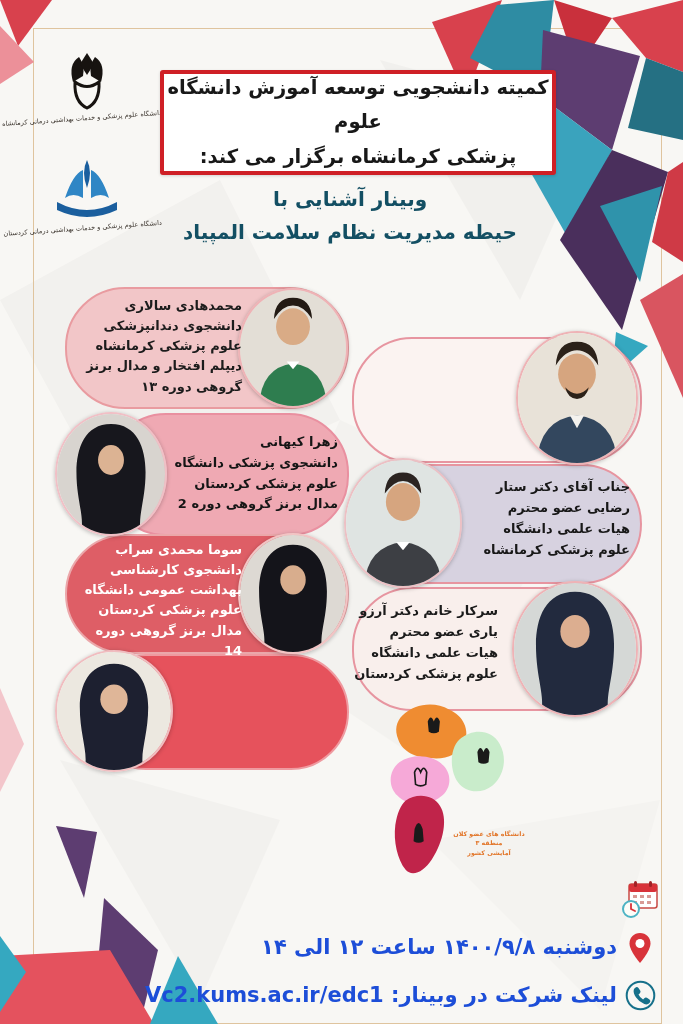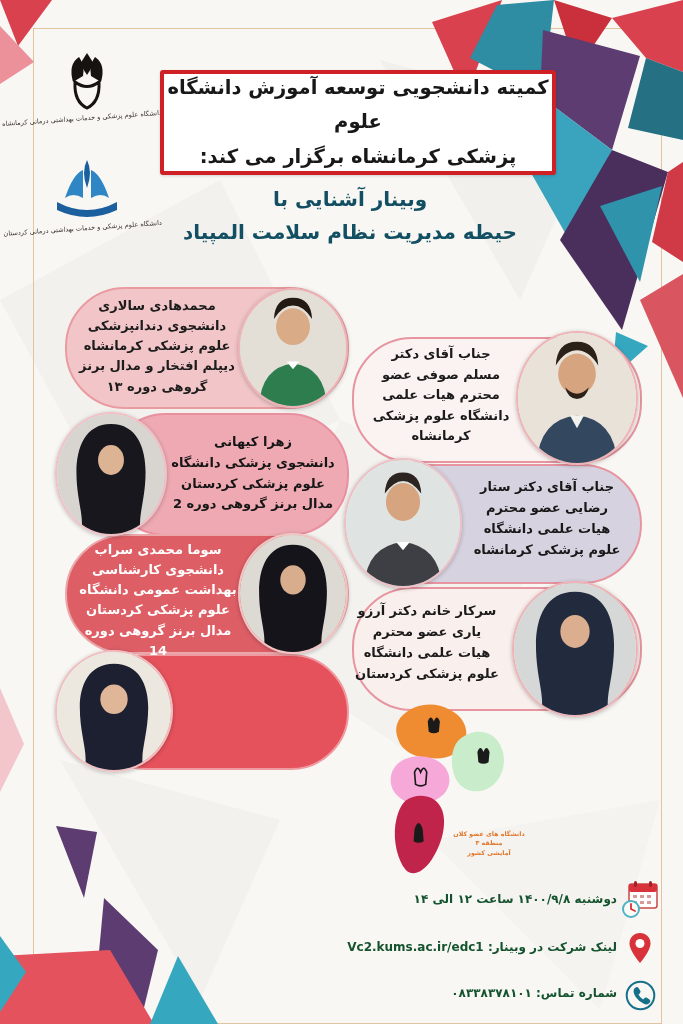--- a/index.html
+++ b/index.html
@@ -21,21 +21,21 @@
     text-align:center;line-height:1.65;white-space:pre-line;}
 
   
   .logo{position:absolute;text-align:center;}
   .logo .cap{font-size:6.6px;color:#3a332c;white-space:nowrap;transform:rotate(-4deg);letter-spacing:-.2px;}
   .logo1{left:12px;top:52px;width:150px;}
   .logo2{left:12px;top:158px;width:150px;}
 
   
   .bubble{position:absolute;border-radius:60px;}
-  .btxt{position:absolute;font-weight:bold;text-align:center;white-space:pre-line;z-index:5;}
+  .btxt{position:absolute;font-weight:bold;text-align:right;white-space:pre-line;z-index:5;}
   .photo{position:absolute;border-radius:50%;overflow:hidden;z-index:4;box-shadow:0 1px 4px rgba(0,0,0,.25);}
   .photo svg{display:block;width:100%;height:100%;}
 
   .b1{left:65px;top:287px;width:280px;height:118px;background:#f2c6c8;border:2px solid #e99ba0;}
   .t1{left:72px;top:296px;width:170px;font-size:13px;color:#1c1c1c;line-height:1.55;}
   .p1{left:238px;top:288px;width:106px;height:116px;border:2px solid #eeb3b6;}
 
   .b2{left:106px;top:413px;width:239px;height:119px;background:#efa9b3;border:2px solid #e990a0;}
   .t2{left:168px;top:432px;width:170px;font-size:13px;color:#161616;line-height:1.6;}
   .p2{left:55px;top:412px;width:108px;height:120px;border:2px solid #f0c0c6;}
@@ -50,33 +50,33 @@
 
   .b5{left:352px;top:337px;width:286px;height:122px;background:#fbf3f1;border:2px solid #e795a0;}
   .t5{left:360px;top:344px;width:162px;font-size:13px;color:#1b1b1b;line-height:1.58;}
   .p5{left:516px;top:331px;width:118px;height:130px;border:2px solid #eeb3b6;}
 
   .b6{left:352px;top:464px;width:286px;height:116px;background:#d7d2e0;border:2px solid #e795a0;}
   .t6{left:464px;top:476px;width:166px;font-size:13px;color:#181818;line-height:1.62;}
   .p6{left:344px;top:458px;width:114px;height:126px;border:2px solid #ecc0c4;}
 
   .b7{left:352px;top:587px;width:286px;height:120px;background:#f9efec;border:2px solid #e795a0;}
-  .t7{left:348px;top:600px;width:158px;font-size:13px;color:#1b1b1b;line-height:1.62;}
+  .t7{left:340px;top:600px;width:158px;font-size:13px;color:#1b1b1b;line-height:1.62;}
   .p7{left:512px;top:581px;width:122px;height:132px;border:2px solid #eeb3b6;}
 
   
   .map{position:absolute;left:372px;top:698px;width:152px;height:185px;}
   .map svg{display:block;width:100%;height:100%;}
   .map-cap{position:absolute;right:-4px;bottom:26px;width:78px;font-size:6.3px;font-weight:bold;color:#e2762a;
     text-align:center;line-height:1.5;white-space:pre-line;}
   .audience{position:absolute;left:518px;top:700px;width:128px;font-size:21px;font-weight:bold;color:#16707e;
     text-align:center;line-height:1.5;white-space:pre-line;}
 
   
-  .frow{position:absolute;right:66px;font-size:12px;font-weight:bold;color:#14532d;text-align:right;}
+  .frow{position:absolute;right:66px;font-size:21px;font-weight:bold;color:#1d4ed8;text-align:right;margin-top:43px;}
   .fr1{top:892px;}
   .fr2{top:940px;}
   .fr3{top:986px;}
   .ficon{position:absolute;}
   .i-cal{right:24px;top:880px;width:38px;height:40px;}
   .i-pin{right:31px;top:932px;width:24px;height:32px;}
   .i-ph{right:27px;top:980px;width:31px;height:31px;}
 </style>
 </head>
 <body>
@@ -196,25 +196,20 @@
     <div class="bubble b4"></div>
     <div class="photo p4">
       <svg viewBox="0 0 100 120" preserveAspectRatio="none">
         <rect width="100" height="120" fill="#ece8e0"></rect>
         <path d="M50,12 C28,12 20,34 20,56 C20,86 28,102 24,120 L76,120 C72,102 80,86 80,56 C80,34 72,12 50,12 Z" fill="#1d2030"></path>
         <ellipse cx="50" cy="48" rx="12" ry="15" fill="#dfb698"></ellipse>
       </svg>
     </div>
 
     <div class="bubble b5"></div>
-    <div class="btxt t5">جناب آقای دکتر
-مسلم صوفی عضو
-محترم هیات علمی
-دانشگاه علوم پزشکی
-کرمانشاه</div>
     <div class="photo p5">
       <svg viewBox="0 0 100 120" preserveAspectRatio="none">
         <rect width="100" height="120" fill="#e8e2d8"></rect>
         <path d="M16,120 Q18,80 50,76 Q82,80 84,120 Z" fill="#33475e"></path>
         <path d="M44,76 L50,88 L56,76 Z" fill="#f4f2ee"></path>
         <ellipse cx="50" cy="38" rx="16" ry="19" fill="#d6a57f"></ellipse>
         <path d="M32,30 Q33,8 50,8 Q67,8 68,30 Q60,16 50,16 Q40,16 32,30 Z" fill="#2b2119"></path>
         <path d="M40,50 Q50,62 60,50 Q58,60 50,61 Q42,60 40,50 Z" fill="#2b2119"></path>
       </svg>
     </div>

